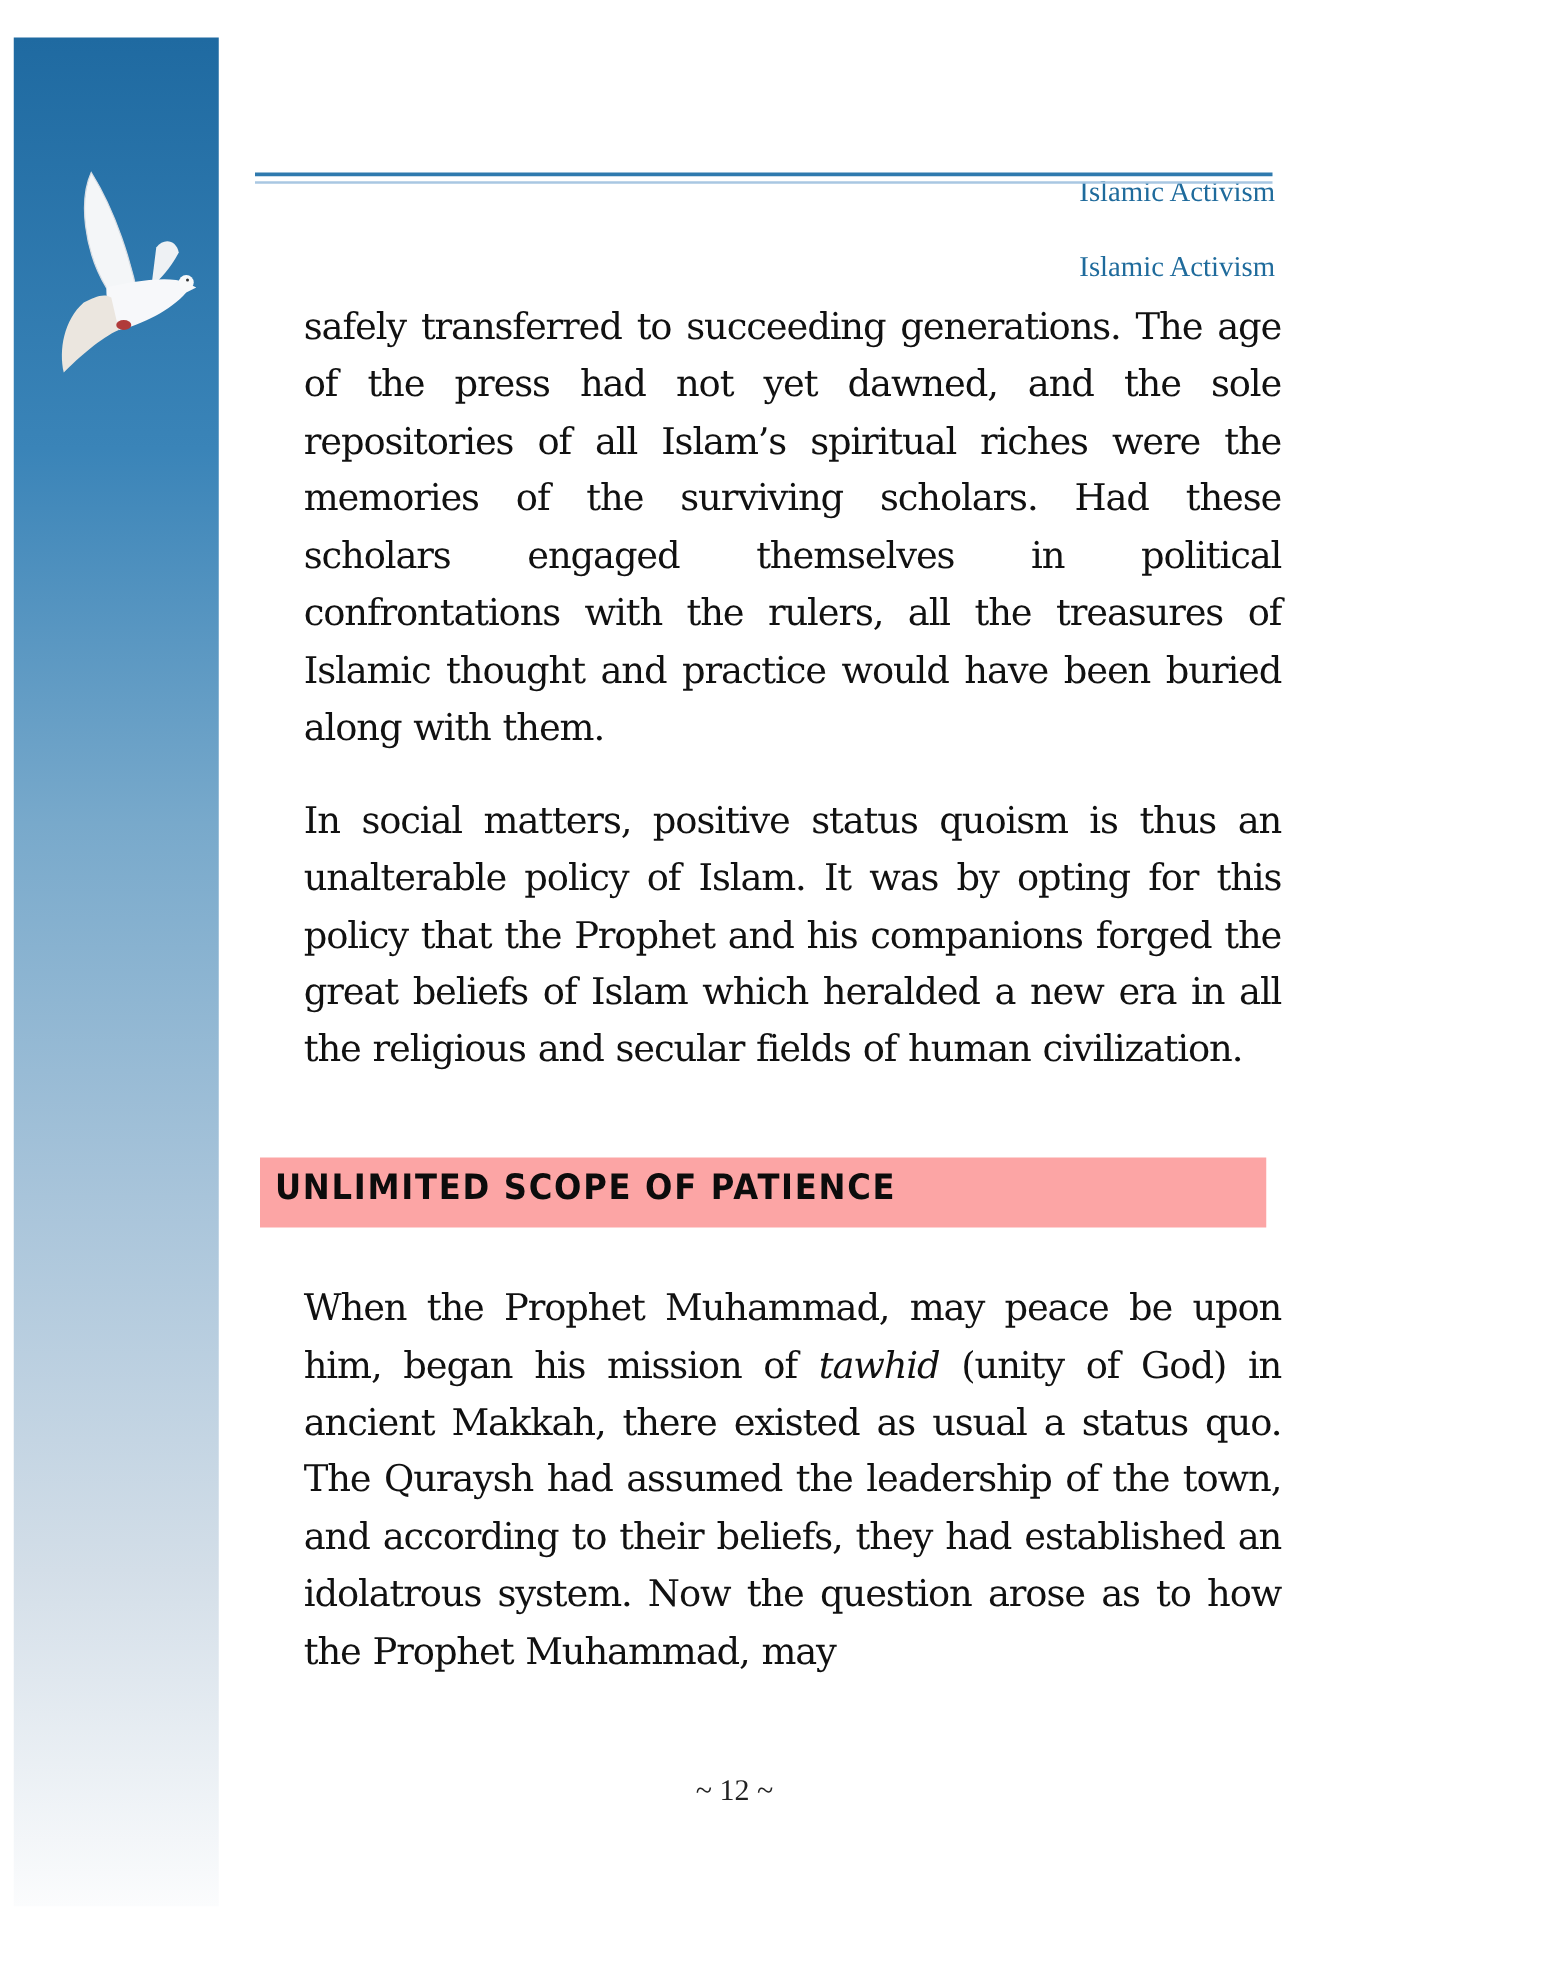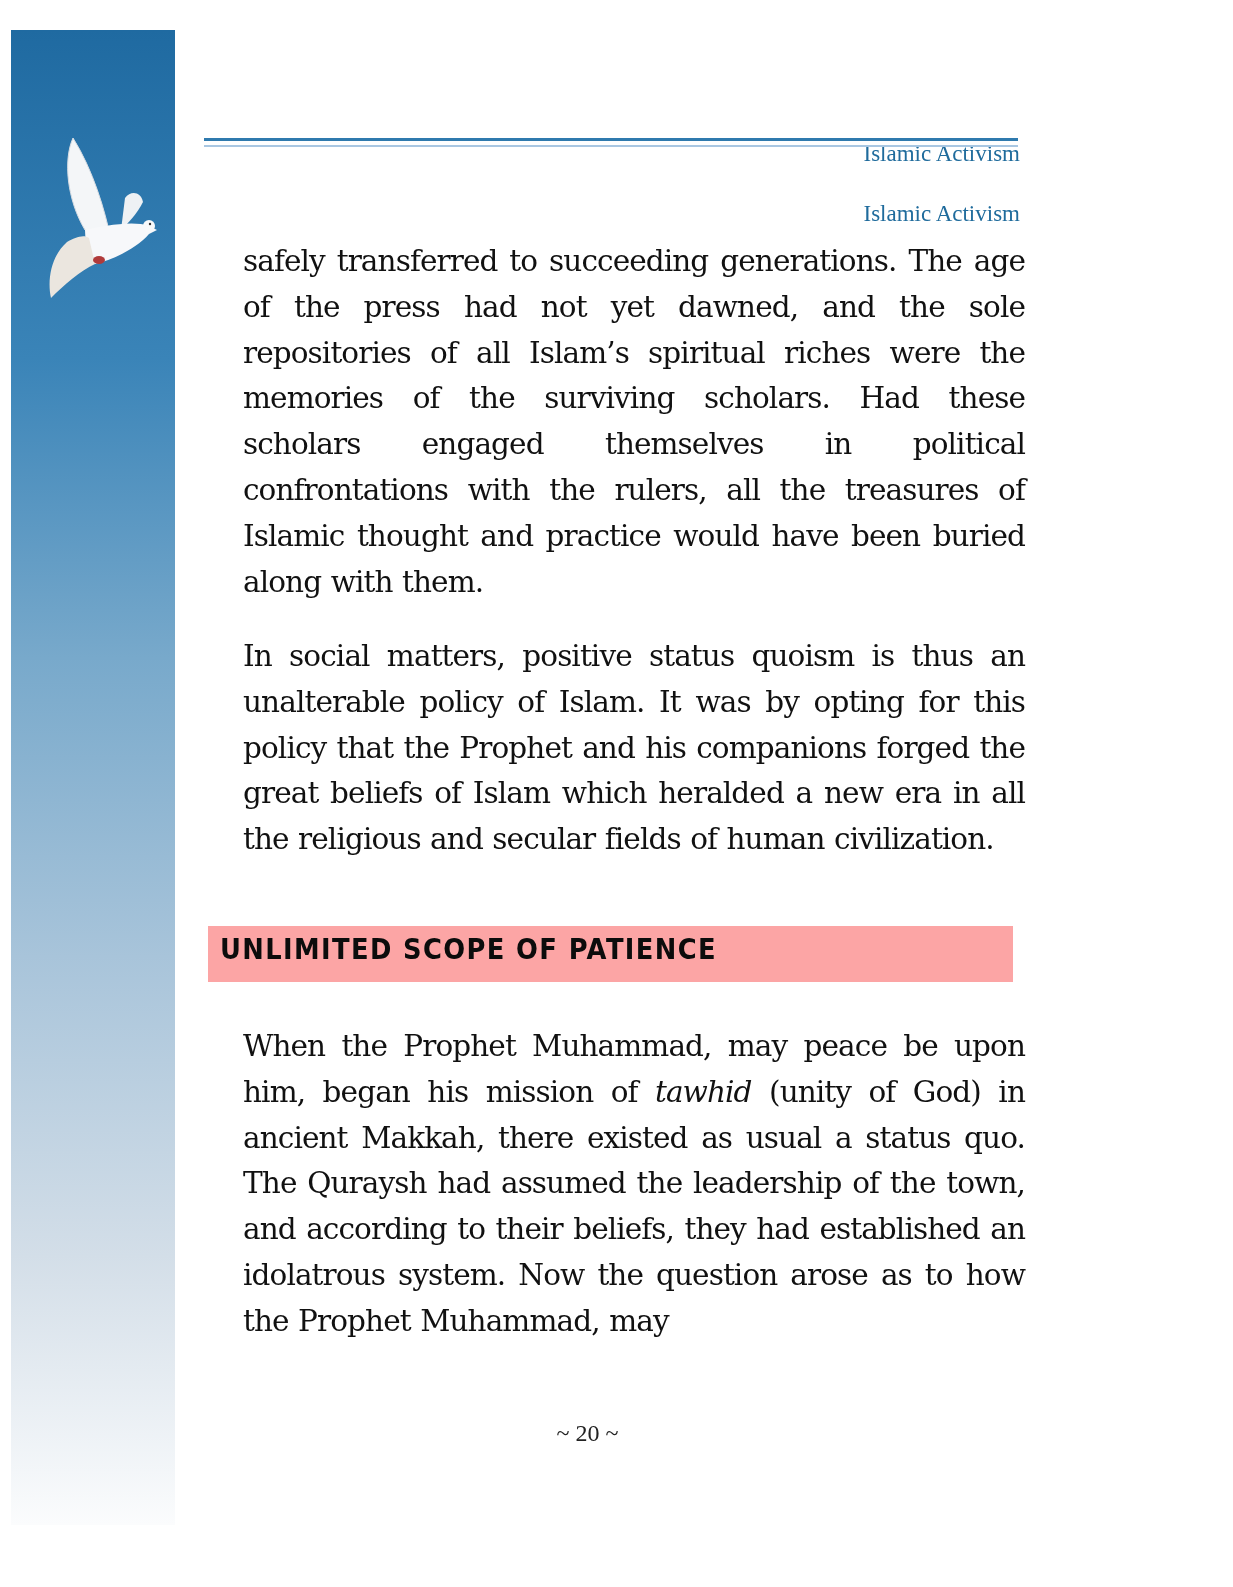--- a/index.html
+++ b/index.html
@@ -70,13 +70,13 @@
 <p class="body-text p1">safely transferred to succeeding generations. The age of the press had not yet dawned, and the sole repositories of all Islam’s spiritual riches were the memories of the surviving scholars. Had these scholars engaged themselves in political confrontations with the rulers, all the treasures of Islamic thought and practice would have been buried along with them.</p>
 
 <p class="body-text p2">In social matters, positive status quoism is thus an unalterable policy of Islam. It was by opting for this policy that the Prophet and his companions forged the great beliefs of Islam which heralded a new era in all the religious and secular fields of human civilization.</p>
 
 <div class="heading-box">
   <div class="heading-text">UNLIMITED SCOPE OF PATIENCE</div>
 </div>
 
 <p class="body-text p3"><span>When the Prophet Muhammad, may peace be upon him, began his mission of </span><em>tawhid</em><span> (unity of God) in ancient Makkah, there existed as usual a status quo. The Quraysh had assumed the leadership of the town, and according to their beliefs, they had established an idolatrous system. Now the question arose as to how the Prophet Muhammad, may</span></p>
 
-<div class="page-number">~ 20 ~</div>
+<div class="page-number">~ 12 ~</div>
 
 </body></html>

